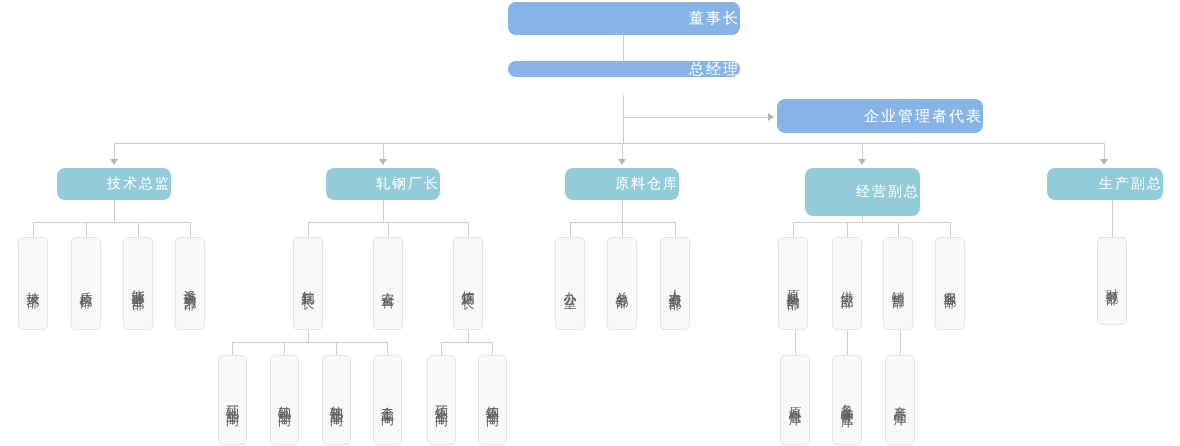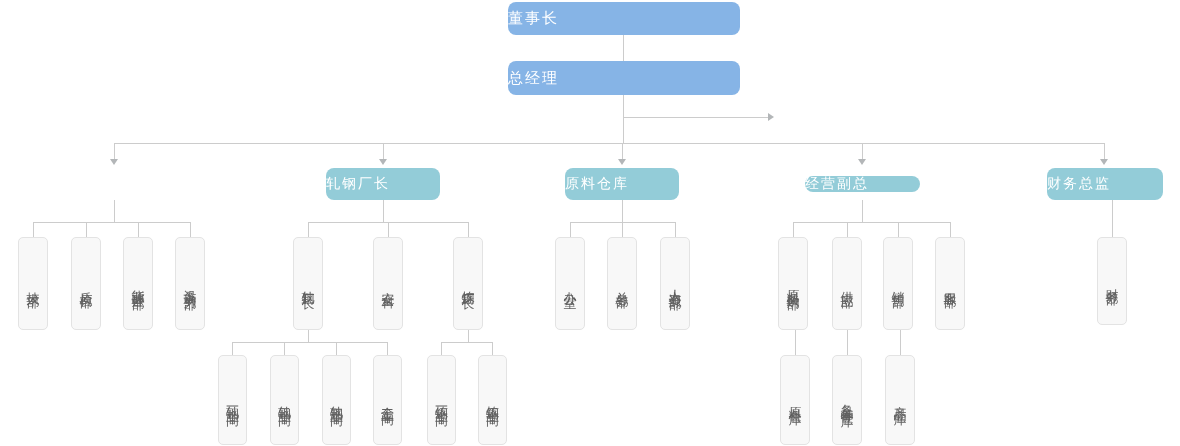--- a/index.html
+++ b/index.html
@@ -10,21 +10,21 @@
   
   .vl,.hl{position:absolute;background:var(--line,#cccccc);}
   .vl{width:1px;}
   .hl{height:1px;}
   
   .arr-d{position:absolute;width:0;height:0;border-left:4px solid transparent;
          border-right:4px solid transparent;border-top:6px solid var(--arrow,#b3b6b8);}
   .arr-r{position:absolute;width:0;height:0;border-top:4px solid transparent;
          border-bottom:4px solid transparent;border-left:6px solid var(--arrow,#b3b6b8);}
   
-  .node{position:absolute;display:flex;align-items:center;justify-content:flex-start;
+  .node{position:absolute;display:flex;align-items:center;justify-content:flex-end;
         border-radius:8px;color:#ffffff;letter-spacing:2px;}
   .blue{background:var(--blue,#86b4e6);font-size:15px;}
   .teal{background:var(--teal,#93ccd8);font-size:14px;}
   
   .vnode{position:absolute;width:30px;background:var(--nodebg,#f8f8f8);
          border:1px solid var(--nodebd,#e3e3e3);border-radius:5px;box-sizing:border-box;
          display:flex;align-items:center;justify-content:center;}
   .vnode span{writing-mode:vertical-rl;text-orientation:upright;font-size:13px;
               color:#5f5f5f;letter-spacing:2px;line-height:1;}
   .row3{top:237px;height:93px;}
@@ -93,35 +93,41 @@
   <i class="vl" style="left:441px;top:342px;height:13px"></i>
   <i class="vl" style="left:492px;top:342px;height:13px"></i>
 
   <i class="vl" style="left:795px;top:330px;height:25px"></i>
   <i class="vl" style="left:847px;top:330px;height:25px"></i>
   <i class="vl" style="left:900px;top:330px;height:25px"></i>
 
   <div class="node blue" style="left:508px;top:2px;width:232px;height:33px">
     <span>董事长</span>
     </div>
-  <div class="node blue" style="left:508px;top:61px;width:232px;height:34px">
+  <div class="node blue" style="left:508px;top:61px;width:232px;height:16px">
     <span>总经理</span>
     </div>
-
+  <div class="node blue" style="left:777px;top:99px;width:206px;height:34px">
+    <span>企业管理者代表</span>
+    </div>
+
+  <div class="node teal" style="left:57px;top:168px;width:114px;height:32px">
+    <span>技术总监</span>
+    </div>
   <div class="node teal" style="left:326px;top:168px;width:114px;height:32px">
     <span>轧钢厂长</span>
     </div>
   <div class="node teal" style="left:565px;top:168px;width:114px;height:32px">
     <span>原料仓库</span>
     </div>
-  <div class="node teal" style="left:805px;top:176px;width:115px;height:16px">
+  <div class="node teal" style="left:805px;top:168px;width:115px;height:48px">
     <span>经营副总</span>
     </div>
   <div class="node teal" style="left:1047px;top:168px;width:116px;height:32px">
-    <span>财务总监</span>
+    <span>生产副总</span>
     </div>
 
   <div class="vnode row3" style="left:18px">
     <span>技术部</span>
     </div>
   <div class="vnode row3" style="left:71px">
     <span>质检部</span>
     </div>
   <div class="vnode row3" style="left:123px">
     <span>能源计量部</span>

